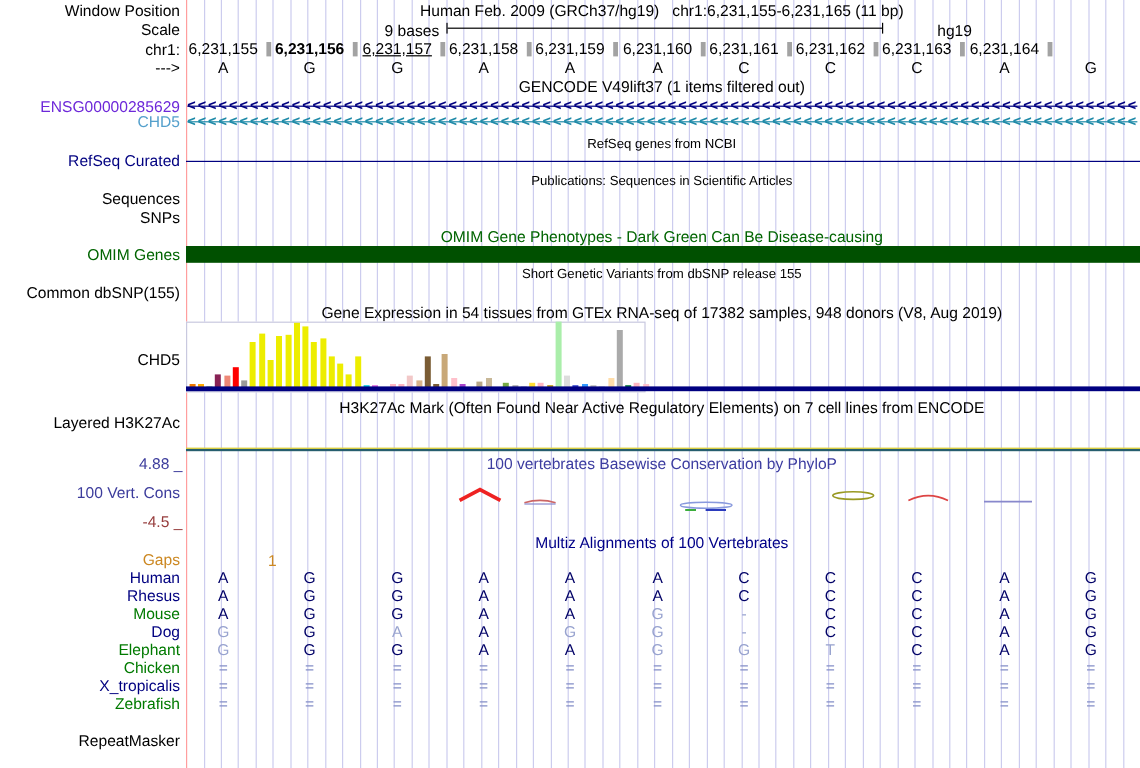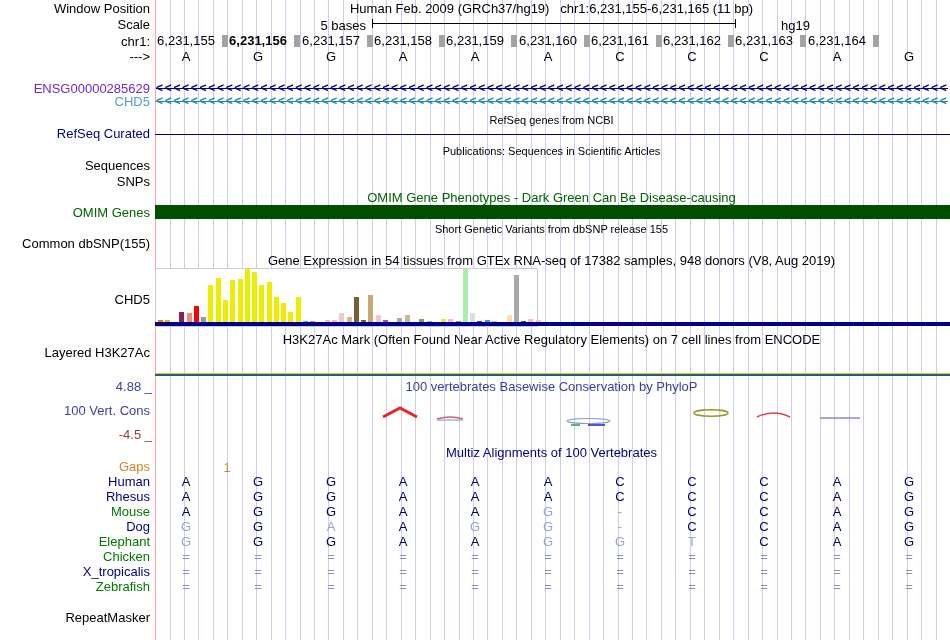--- a/index.html
+++ b/index.html
@@ -9,21 +9,21 @@
   }
   .abs{position:absolute;}
   .lbl{position:absolute;left:0;width:150px;text-align:right;font-size:13px;
        line-height:14px;white-space:nowrap;}
   .title{position:absolute;left:155px;width:793px;text-align:center;white-space:nowrap;
          line-height:13px;}
   .t13{font-size:13px;} .t11{font-size:11px;}
   .gridline{position:absolute;top:0;bottom:0;width:1px;background:#ccccee;}
   #pink-line{position:absolute;left:155px;top:0;bottom:0;width:1px;background:#ff9e9e;}
   .coord-cell{position:absolute;top:35px;height:12px;width:72px;font-size:13px;
-      text-align:center;line-height:12px;border-right:6px solid #a3a3a3;white-space:nowrap;}
+      text-align:center;line-height:12px;border-right:4px solid #a3a3a3;white-space:nowrap;}
   .base-cell{position:absolute;width:72px;font-size:13px;text-align:center;line-height:14px;}
   .scalebar{position:absolute;left:372px;top:19px;width:362px;height:9px;
       border-left:1px solid #000;border-right:1px solid #000;}
   .scalebar::after{content:"";position:absolute;left:0;right:0;top:4px;border-top:1px solid #000;}
   .arrow-row{position:absolute;left:156px;width:792px;height:13px;overflow:hidden;
       font-size:12px;line-height:13px;letter-spacing:1.7px;white-space:nowrap;font-weight:bold;}
   .arrow-row .mid{position:absolute;left:0;right:0;top:6px;height:1px;}
   .hline{position:absolute;left:155px;width:795px;}
   .mz-cell{position:absolute;width:72px;font-size:13px;text-align:center;line-height:15px;}
   .bar{position:absolute;bottom:0;width:5px;}
@@ -88,29 +88,29 @@
       <div class="gridline" style="left: 906.6px;"></div>
       <div class="gridline" style="left: 921.1px;"></div>
       <div class="gridline" style="left: 935.5px;"></div>
     </div>
   <div id="pink-line"></div>
 
   <div class="lbl" style="top:2px">Window Position</div>
   <div class="title t13" style="top:2px"><span>Human Feb. 2009 (GRCh37/hg19)</span>&nbsp;&nbsp;&nbsp;<span>chr1:6,231,155-6,231,165 (11 bp)</span></div>
 
   <div class="lbl" style="top:18px">Scale</div>
-  <div class="abs t13" style="top:18px;left:266px;width:100px;text-align:right">5 bases</div>
+  <div class="abs t13" style="top:18px;left:266px;width:100px;text-align:right">9 bases</div>
   <div class="scalebar"></div>
   <div class="abs t13" style="top:18px;left:781px">hg19</div>
 
   <div class="lbl" style="top:35px">chr1:</div>
   <div id="ruler">
       <div class="coord-cell" style="left: 150px;">6,231,155</div>
       <div class="coord-cell" style="left: 222px; font-weight: bold;">6,231,156</div>
-      <div class="coord-cell" style="left: 295px;">6,231,157</div>
+      <div class="coord-cell" style="left: 295px; text-decoration: underline;">6,231,157</div>
       <div class="coord-cell" style="left: 367px;">6,231,158</div>
       <div class="coord-cell" style="left: 439px;">6,231,159</div>
       <div class="coord-cell" style="left: 512px;">6,231,160</div>
       <div class="coord-cell" style="left: 584px;">6,231,161</div>
       <div class="coord-cell" style="left: 656px;">6,231,162</div>
       <div class="coord-cell" style="left: 728px;">6,231,163</div>
       <div class="coord-cell" style="left: 801px;">6,231,164</div>
     </div>
 
   <div class="lbl" style="top:50px">---&gt;</div>
@@ -121,20 +121,21 @@
       <div class="base-cell" style="left: 367px; top: 50px;">A</div>
       <div class="base-cell" style="left: 439px; top: 50px;">A</div>
       <div class="base-cell" style="left: 512px; top: 50px;">A</div>
       <div class="base-cell" style="left: 584px; top: 50px;">C</div>
       <div class="base-cell" style="left: 656px; top: 50px;">C</div>
       <div class="base-cell" style="left: 728px; top: 50px;">C</div>
       <div class="base-cell" style="left: 801px; top: 50px;">A</div>
       <div class="base-cell" style="left: 873px; top: 50px;">G</div>
     </div>
 
+  <div class="title t13" style="top:66px">GENCODE V49lift37 (1 items filtered out)</div>
   <div class="lbl" style="top: 82px; color: #6d28d9;">ENSG00000285629</div>
   <div class="lbl" style="top: 95px; color: rgb(85, 160, 204);">CHD5</div>
   <div id="gene-rows">
       <div class="arrow-row" style="top: 82px; color: rgb(0, 0, 128);"><div class="mid" style="background: rgb(0, 0, 128);"></div><span>&lt;&lt;&lt;&lt;&lt;&lt;&lt;&lt;&lt;&lt;&lt;&lt;&lt;&lt;&lt;&lt;&lt;&lt;&lt;&lt;&lt;&lt;&lt;&lt;&lt;&lt;&lt;&lt;&lt;&lt;&lt;&lt;&lt;&lt;&lt;&lt;&lt;&lt;&lt;&lt;&lt;&lt;&lt;&lt;&lt;&lt;&lt;&lt;&lt;&lt;&lt;&lt;&lt;&lt;&lt;&lt;&lt;&lt;&lt;&lt;&lt;&lt;&lt;&lt;&lt;&lt;&lt;&lt;&lt;&lt;&lt;&lt;&lt;&lt;&lt;&lt;&lt;&lt;&lt;&lt;&lt;&lt;&lt;&lt;&lt;&lt;&lt;&lt;&lt;&lt;&lt;&lt;&lt;&lt;&lt;&lt;</span></div>
       <div class="arrow-row" style="top: 95px; color: rgb(31, 138, 168);"><div class="mid" style="background: rgb(31, 138, 168);"></div><span>&lt;&lt;&lt;&lt;&lt;&lt;&lt;&lt;&lt;&lt;&lt;&lt;&lt;&lt;&lt;&lt;&lt;&lt;&lt;&lt;&lt;&lt;&lt;&lt;&lt;&lt;&lt;&lt;&lt;&lt;&lt;&lt;&lt;&lt;&lt;&lt;&lt;&lt;&lt;&lt;&lt;&lt;&lt;&lt;&lt;&lt;&lt;&lt;&lt;&lt;&lt;&lt;&lt;&lt;&lt;&lt;&lt;&lt;&lt;&lt;&lt;&lt;&lt;&lt;&lt;&lt;&lt;&lt;&lt;&lt;&lt;&lt;&lt;&lt;&lt;&lt;&lt;&lt;&lt;&lt;&lt;&lt;&lt;&lt;&lt;&lt;&lt;&lt;&lt;&lt;&lt;&lt;&lt;&lt;&lt;&lt;</span></div>
     </div>
 
   <div class="title t11" style="top:114px">RefSeq genes from NCBI</div>
   <div class="lbl" style="top: 127px; color: rgb(0, 0, 128);">RefSeq Curated</div>
   <div class="hline" id="refseq-line" style="top: 134px; height: 1px; background: rgb(0, 0, 128);"></div>

